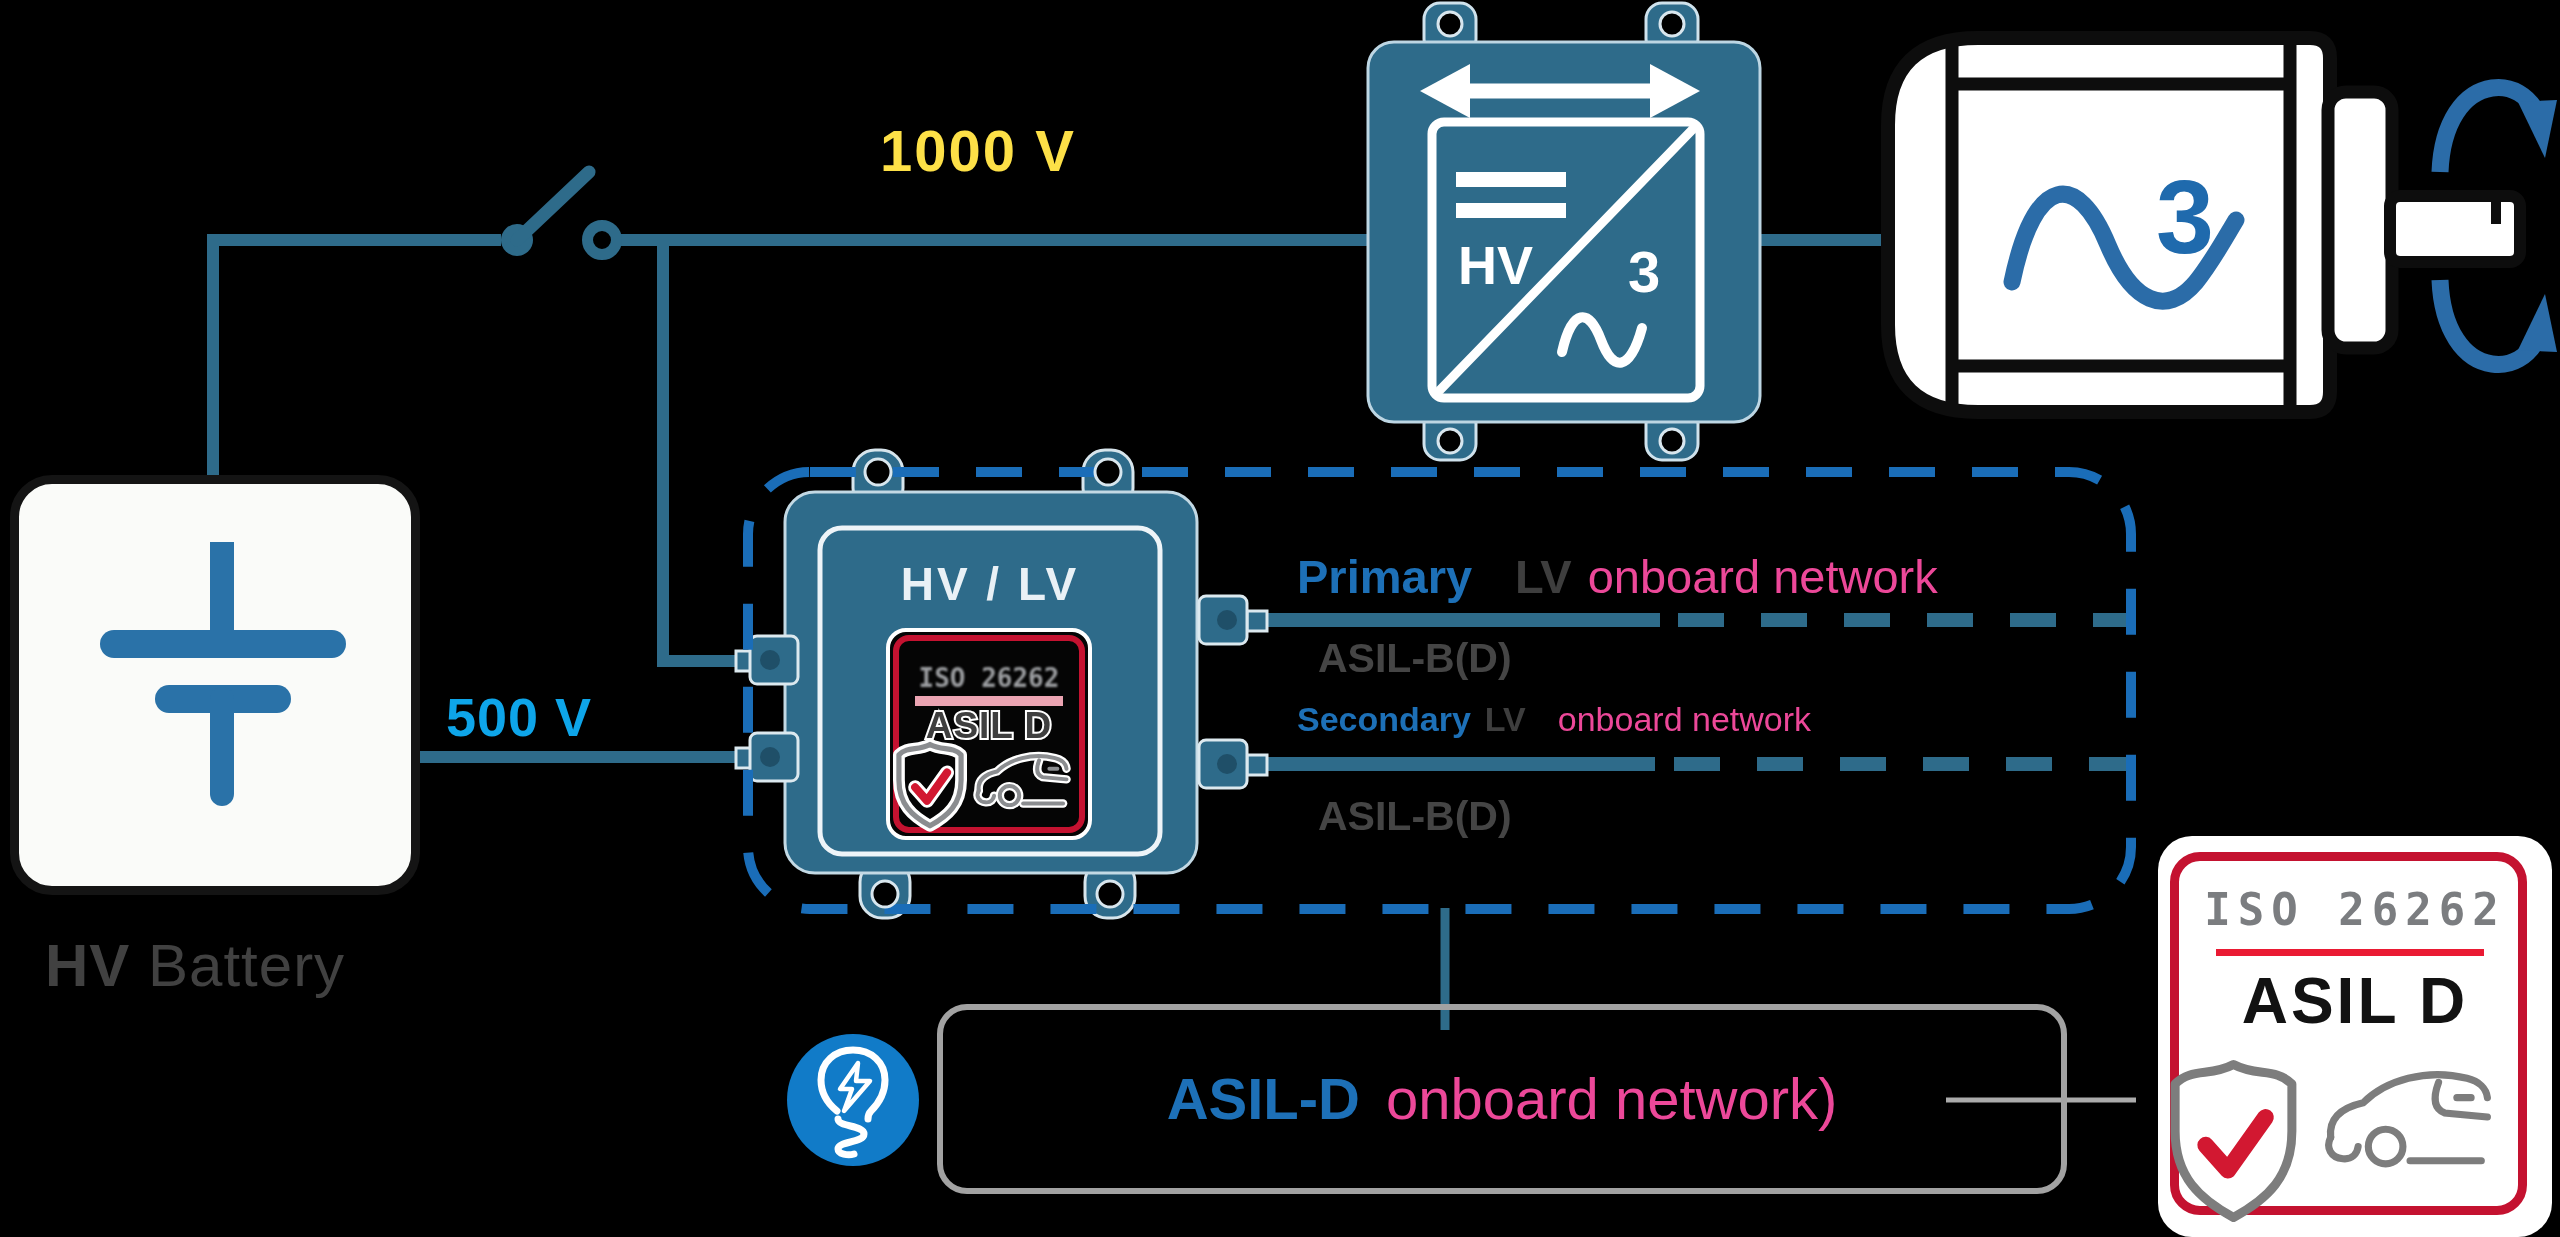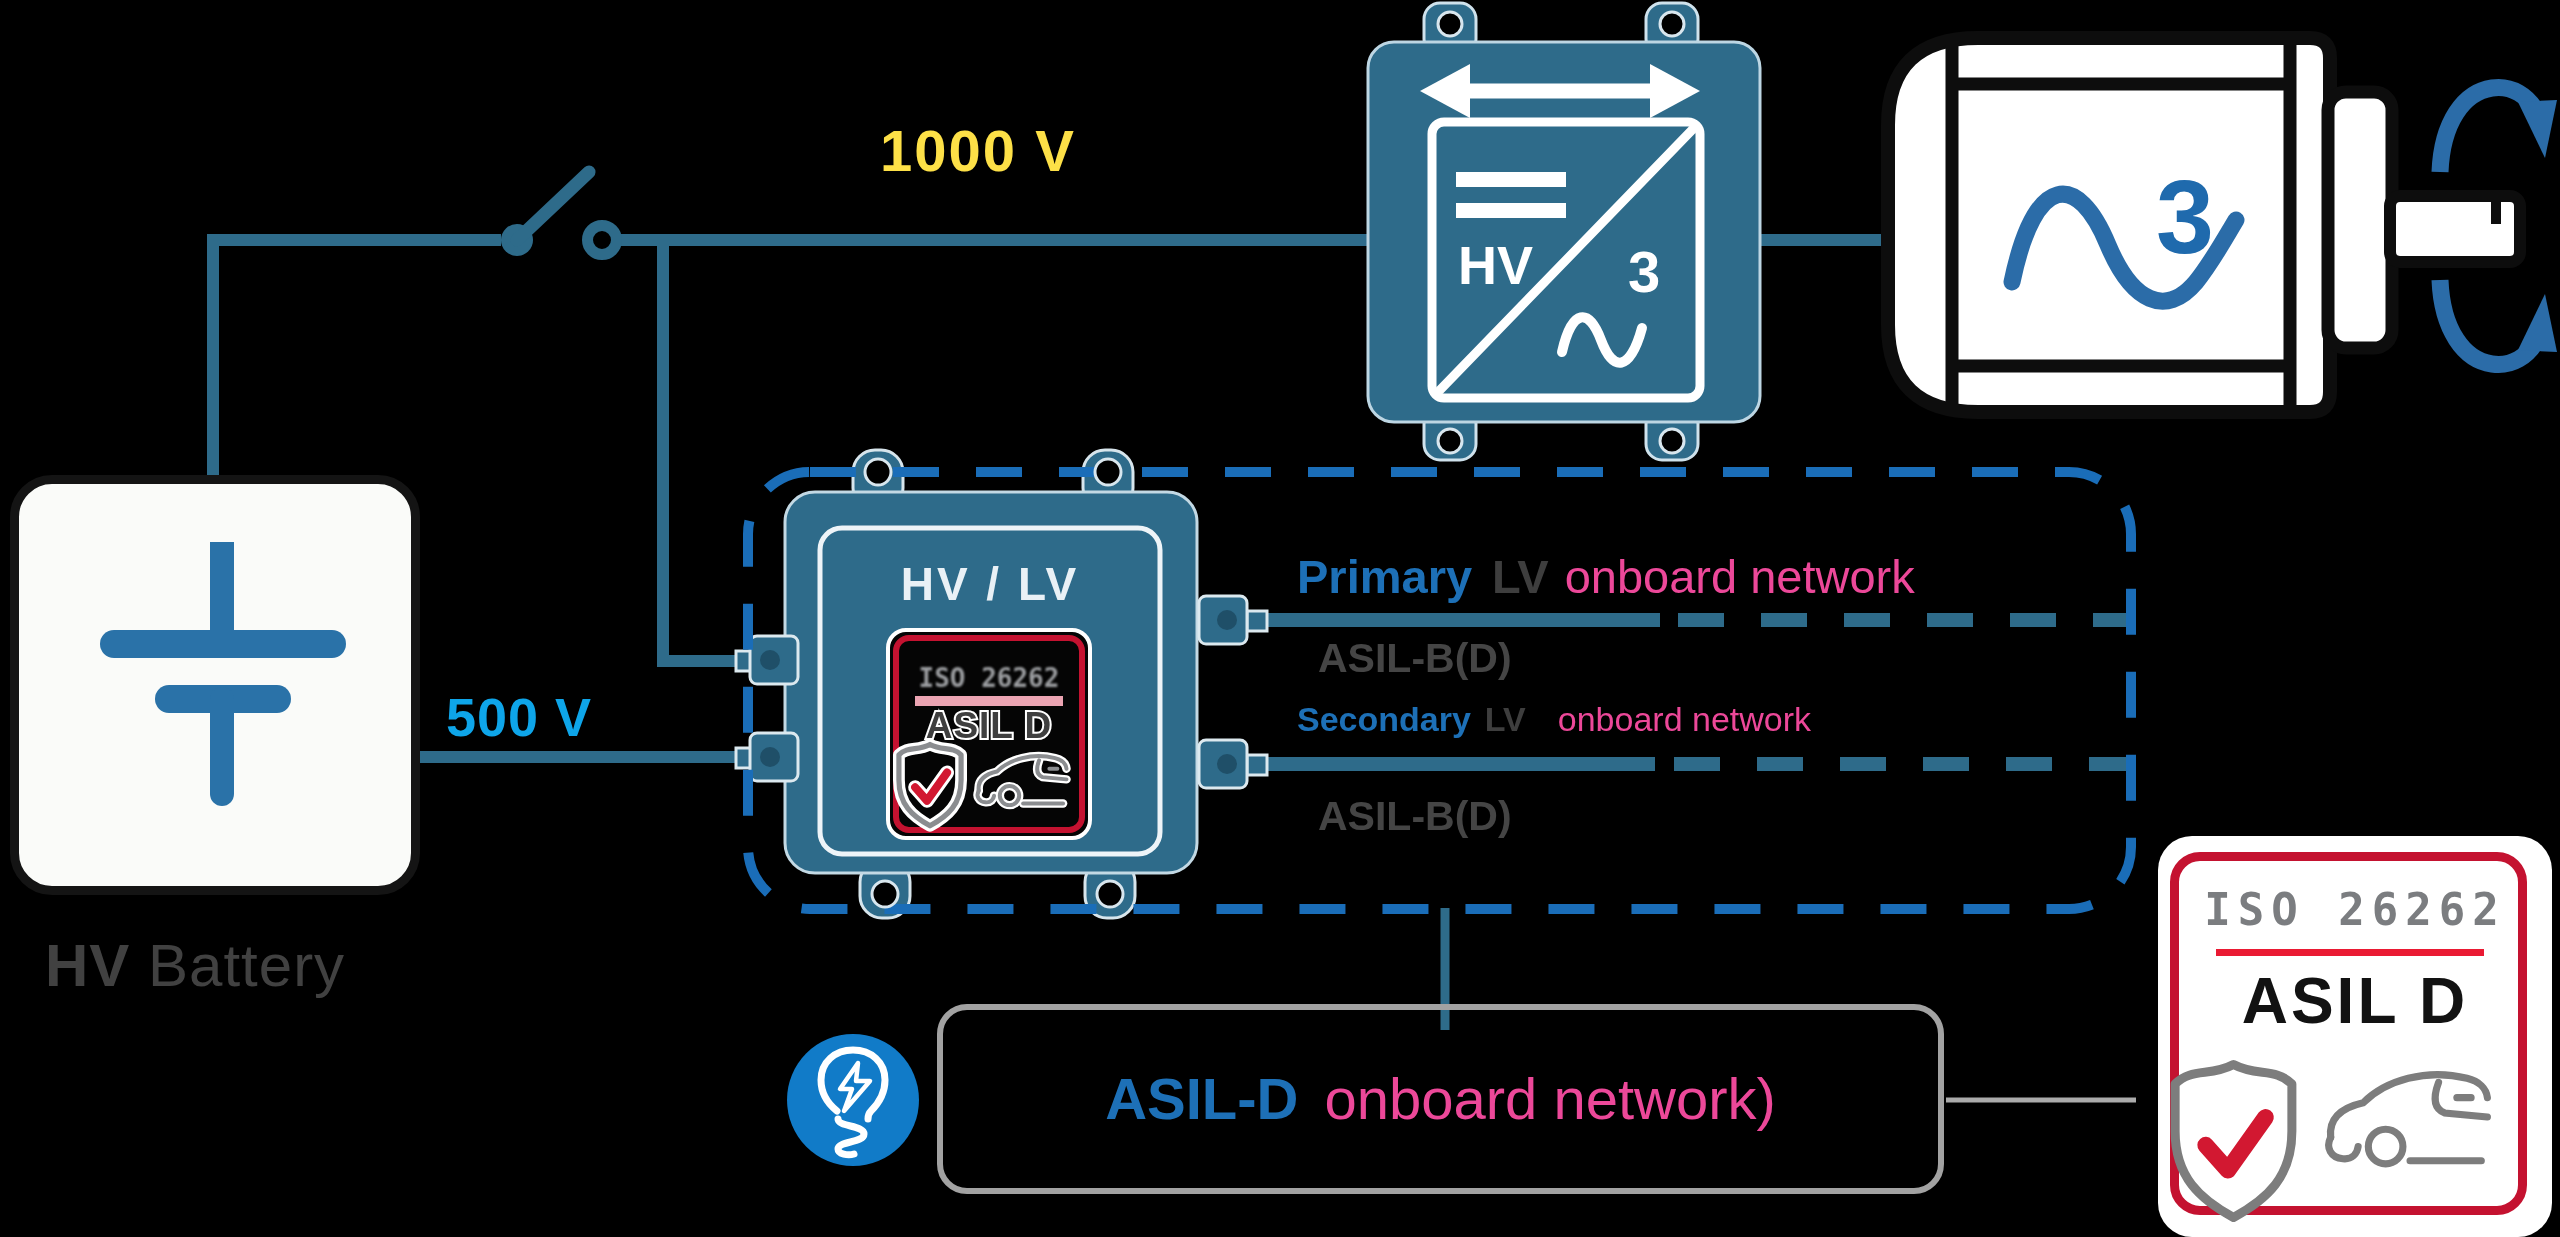--- a/index.html
+++ b/index.html
@@ -14,21 +14,21 @@
   svg{display:block;}
   #battery-box{left:10px;top:475px;width:410px;height:420px;background:#fafbf9;
                border:9px solid #141414;border-radius:42px;box-sizing:border-box;}
   #hv-battery-label{left:45px;top:936px;font-size:60px;color:#414141;letter-spacing:1px;}
   #v1000{left:880px;top:122px;font-size:58px;font-weight:bold;color:#fde047;letter-spacing:2px;}
   #v500{left:446px;top:690px;font-size:54px;font-weight:bold;color:#0ea5e9;letter-spacing:1px;}
   .netline1{left:1297px;top:553px;font-size:47px;}
   .netline2{left:1297px;top:702px;font-size:34px;}
   .asilb1{left:1318px;top:638px;font-size:41px;font-weight:bold;color:#454545;}
   .asilb2{left:1318px;top:796px;font-size:41px;font-weight:bold;color:#454545;}
-  #callout-box{left:937px;top:1004px;width:1007px;height:190px;border:6px solid #a2a2a2;
+  #callout-box{left:937px;top:1004px;width:1130px;height:190px;border:6px solid #a2a2a2;
                border-radius:30px;box-sizing:border-box;display:flex;flex-direction:column;
                align-items:center;justify-content:center;gap:14px;}
   #callout-box .cline{font-size:58px;line-height:1;}
   #iso-badge{left:2158px;top:836px;width:394px;height:401px;background:#fff;border-radius:34px;}
   #iso-badge .redframe{position:absolute;left:12px;top:16px;width:339px;height:345px;
                        border:9px solid #c41230;border-radius:30px;}
   #iso-badge .iso-t{position:absolute;left:0;top:52px;width:100%;text-align:center;
       font-family:"DejaVu Sans Mono",monospace;font-weight:bold;font-size:44px;
       color:#7b7d80;letter-spacing:7px;}
   #iso-badge .redline{position:absolute;left:58px;top:113px;width:268px;height:7px;background:#ea1a33;}
@@ -209,21 +209,21 @@
     </svg>
   </div>
   <div id="hv-battery-label" class="abs lbl">
     <span class="bold">HV</span><span> Battery</span>
   </div>
 
   <div id="v1000" class="abs lbl">1000 V</div>
   <div id="v500" class="abs lbl">500 V</div>
 
   <div class="abs lbl netline1">
-    <span class="blue bold" style="margin-right:20px">Primary</span><span class="dgray bold" style="margin-right:16px">LV</span><span class="mgray">onboard network</span>
+    <span class="blue bold" style="margin-right:43px">Primary</span><span class="dgray bold" style="margin-right:16px">LV</span><span class="mgray">onboard network</span>
   </div>
   <div class="abs lbl asilb1">ASIL-B(D)</div>
 
   <div class="abs lbl netline2">
     <span class="blue bold" style="margin-right:14px">Secondary</span><span class="dgray bold" style="margin-right:32px">LV</span><span class="mgray">onboard network</span>
   </div>
   <div class="abs lbl asilb2">ASIL-B(D)</div>
 
   <div id="callout-box" class="abs">
     <div class="cline lbl">

